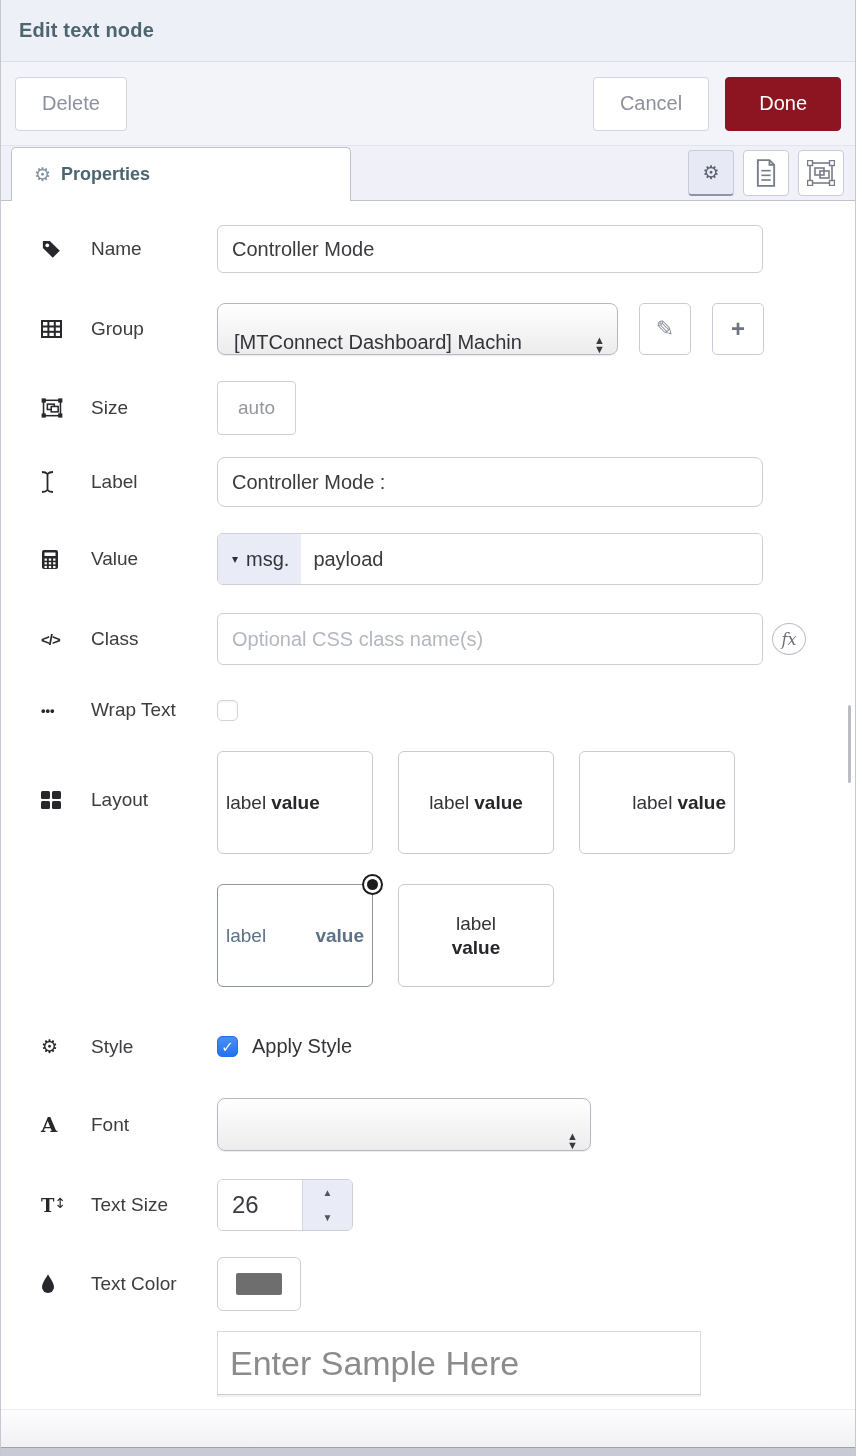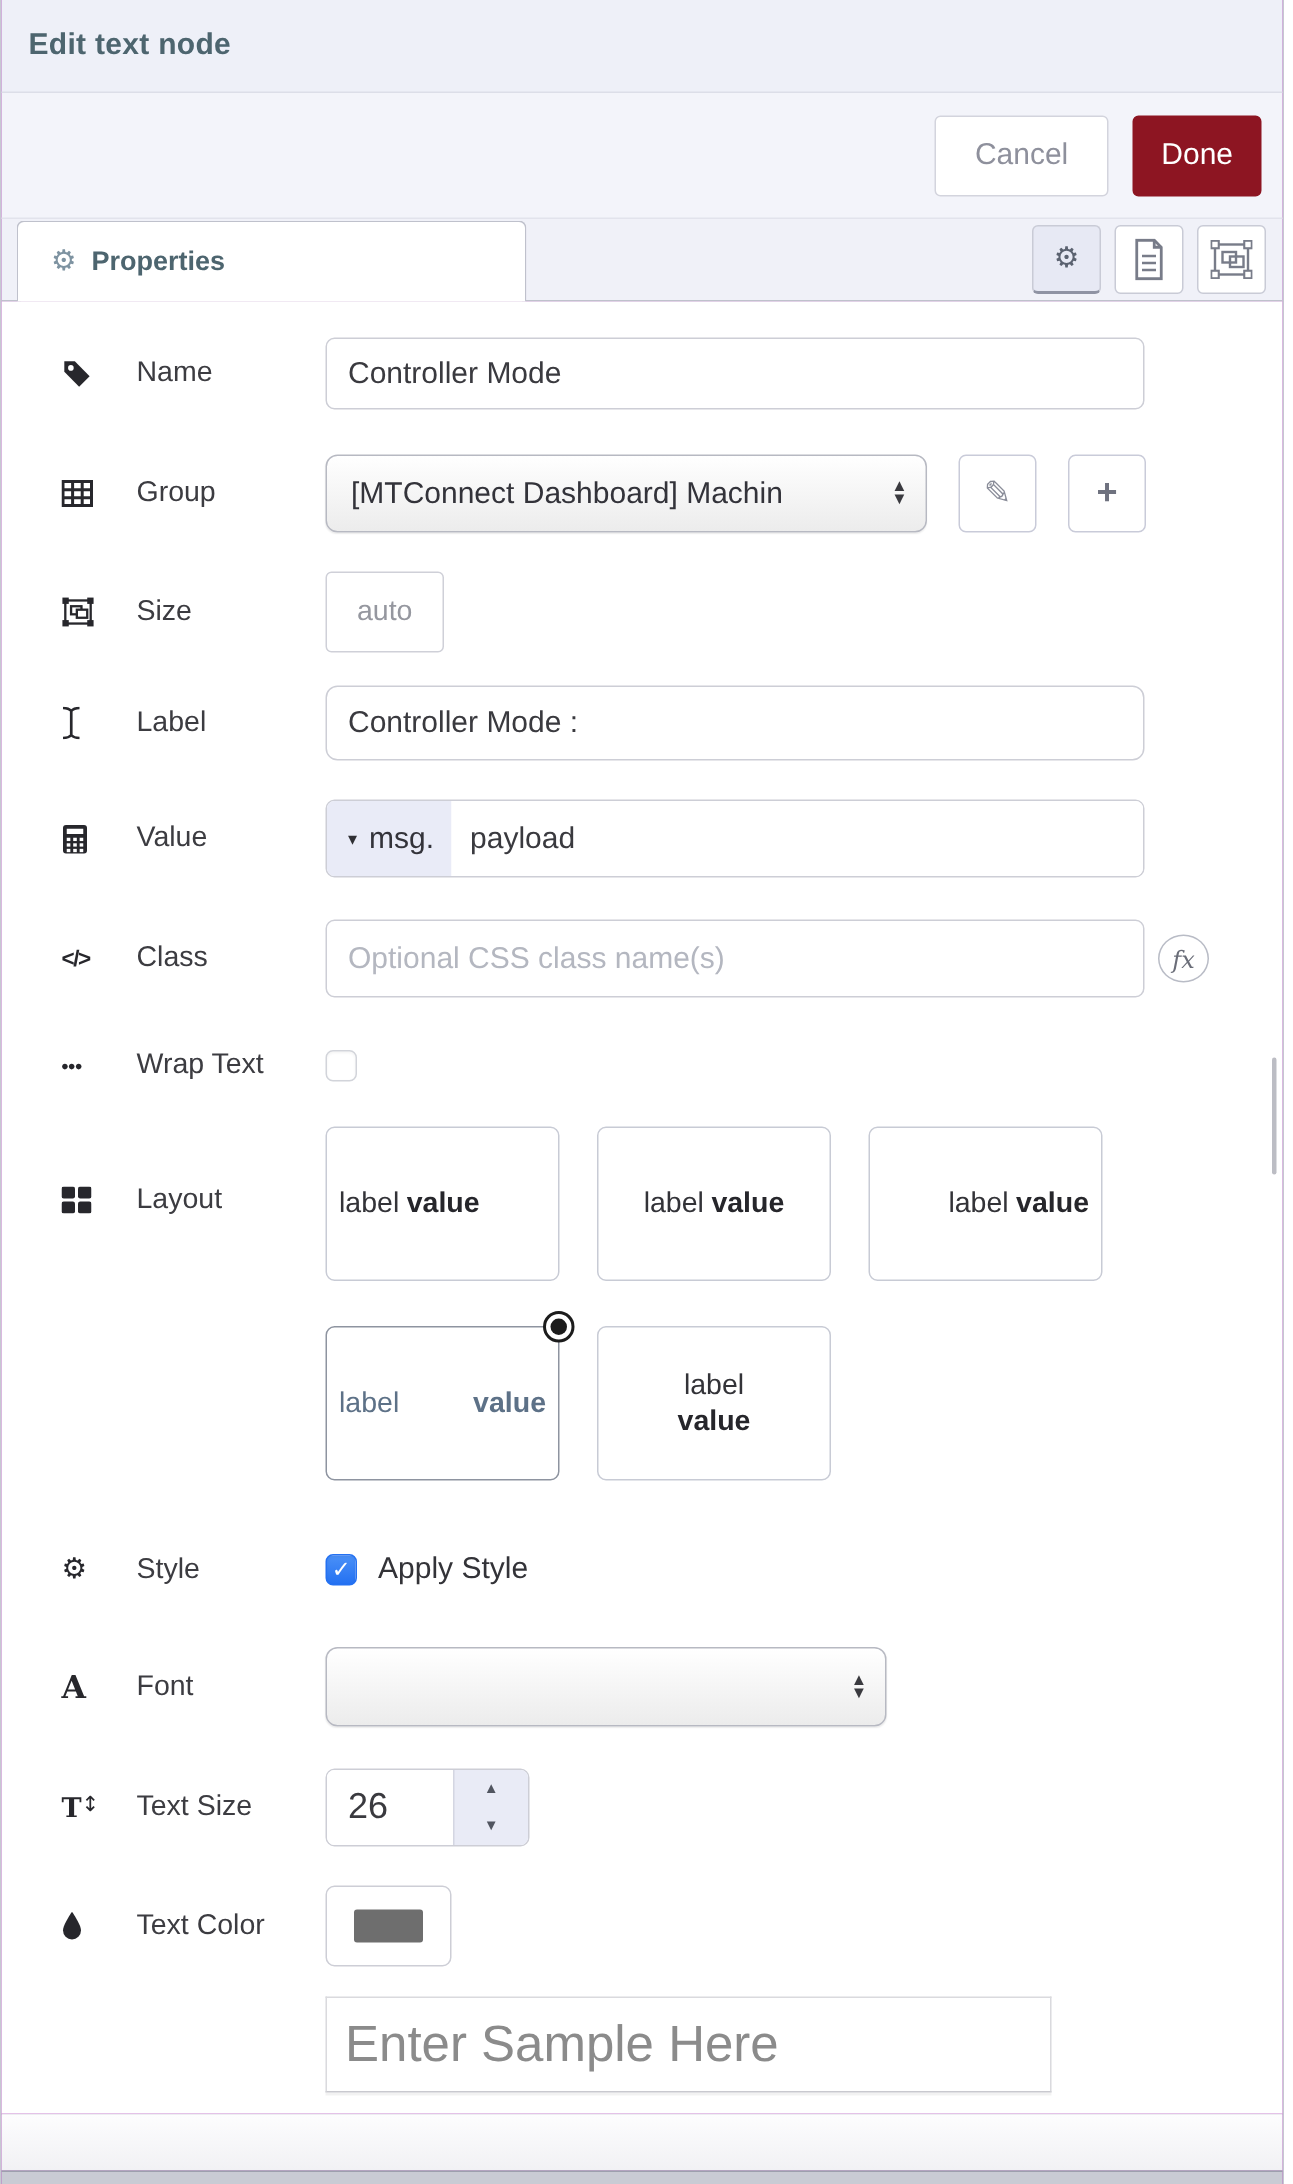--- a/index.html
+++ b/index.html
@@ -15,21 +15,21 @@
   .hdr { height:62px; background:#eef0f8; border-bottom:1px solid #dcdee8;
          display:flex; align-items:center; padding:0 18px; flex:0 0 auto; }
   .hdr-title { font-size:20px; font-weight:bold; color:#4d656f; letter-spacing:.2px; }
 
   
   .actionbar { height:84px; background:#f3f4fa; border-bottom:1px solid #e2e3ec;
                display:flex; align-items:center; padding:0 14px; flex:0 0 auto; }
   .btn { height:54px; border:1px solid #d3d4dd; border-radius:4px; background:#fff;
          font-size:20px; color:#8e909c; display:inline-flex; align-items:center;
          justify-content:center; padding:0 26px; cursor:pointer; }
-  .btn-done { background:#8d1522; border-color:#8d1522; color:#fff; margin-left:16px; padding:0 18px; }
+  .btn-done { background:#8d1522; border-color:#8d1522; color:#fff; margin-left:16px; padding:0 33px; }
   .spacer { flex:1; }
 
   
   .tabbar { height:55px; background:#f0f1f8; border-bottom:1px solid #bfc1cc;
             display:flex; align-items:flex-end; padding:0 0 0 10px; flex:0 0 auto; position:relative; }
   .tab-active { position:relative; z-index:2; width:340px; height:54px; background:#fff;
                 border:1px solid #bfc1cc; border-bottom:none; border-radius:5px 5px 0 0;
                 margin-bottom:-1px; display:flex; align-items:center; padding-left:22px; gap:10px; }
   .tab-gear { font-size:19px; color:#7e93a1; }
   .tab-label { font-size:18px; font-weight:bold; color:#4d656f; }
@@ -45,21 +45,21 @@
   .rlabel .txt { font-size:19px; color:#3c3c41; }
   .rlabel .ric { width:24px; display:flex; justify-content:flex-start; color:#27272c; }
 
   .tinput { width:546px; border:1px solid #cdced6; border-radius:6px; font-size:20px;
             color:#3a3a3f; padding:0 14px; background:#fff; outline:none;
             font-family:"Liberation Sans","DejaVu Sans",sans-serif; }
   .tinput::placeholder { color:#b4b7c0; }
 
   
   .mselect { background:linear-gradient(#ffffff,#ececec); border:1px solid #b7b9c2; border-radius:8px;
-             box-shadow:0 1px 1px rgba(0,0,0,.08); display:flex; align-items:center;
+             box-shadow:0 1px 1px rgba(0,0,0,.08); display:flex; align-items:flex-end;
              padding:0 12px 0 16px; cursor:pointer; }
   .mselect .sel-txt { flex:1; font-size:20px; color:#33333a; white-space:nowrap; overflow:hidden; }
   .updown { display:flex; flex-direction:column; align-items:center; line-height:9px;
             font-size:11px; color:#3a3a3f; margin-left:8px; }
 
   .sqbtn { width:52px; height:52px; background:#fff; border:1px solid #c9cbd9; border-radius:5px;
            display:flex; align-items:center; justify-content:center; cursor:pointer; }
 
   
   .typedwrap { width:546px; height:52px; border:1px solid #cdced6; border-radius:6px;
@@ -141,20 +141,21 @@
 <body>
 
 <div class="dialog">
   <div class="tray">
 
     <div class="hdr">
       <span class="hdr-title">Edit text node</span>
     </div>
 
     <div class="actionbar">
+      <button class="btn">Delete</button>
       <div class="spacer"></div>
       <button class="btn">Cancel</button>
       <button class="btn btn-done">Done</button>
     </div>
 
     <div class="tabbar">
       <div class="tab-active">
         <span class="tab-gear">⚙</span>
         <span class="tab-label">Properties</span>
       </div>

